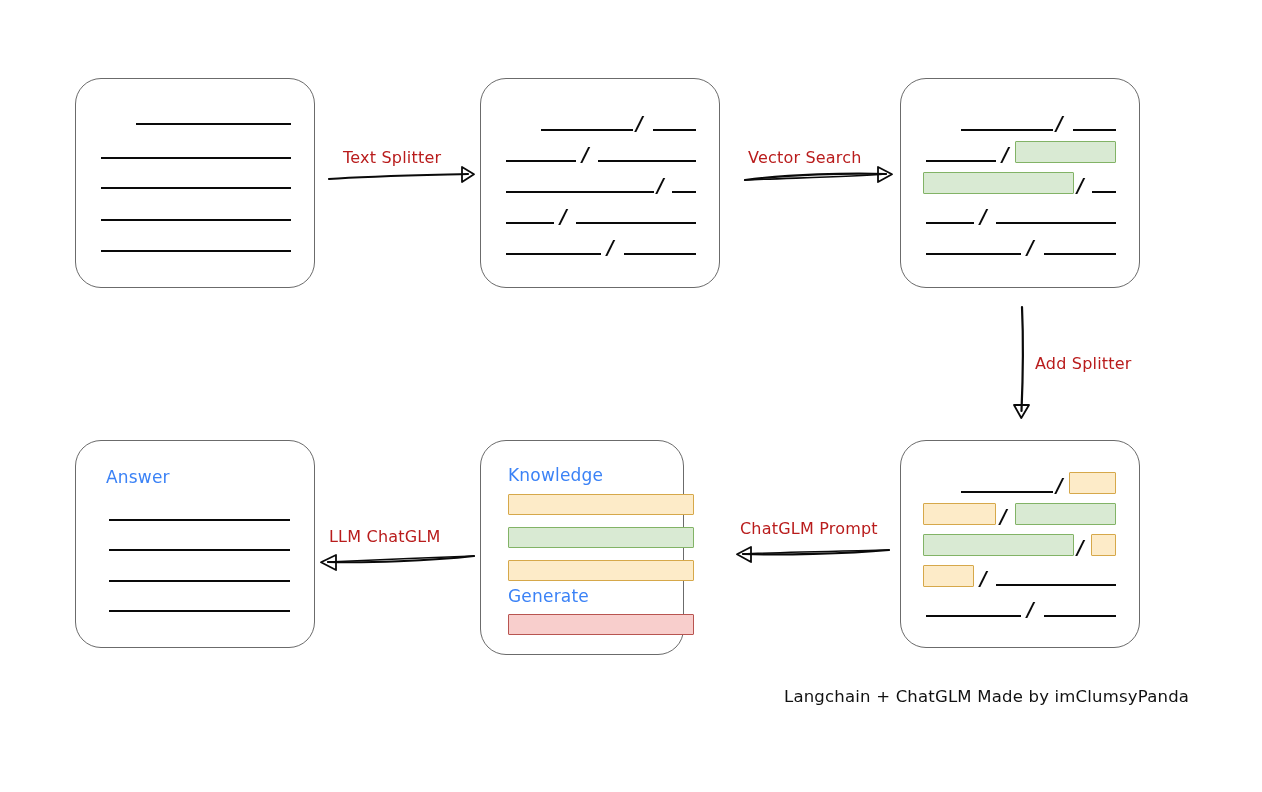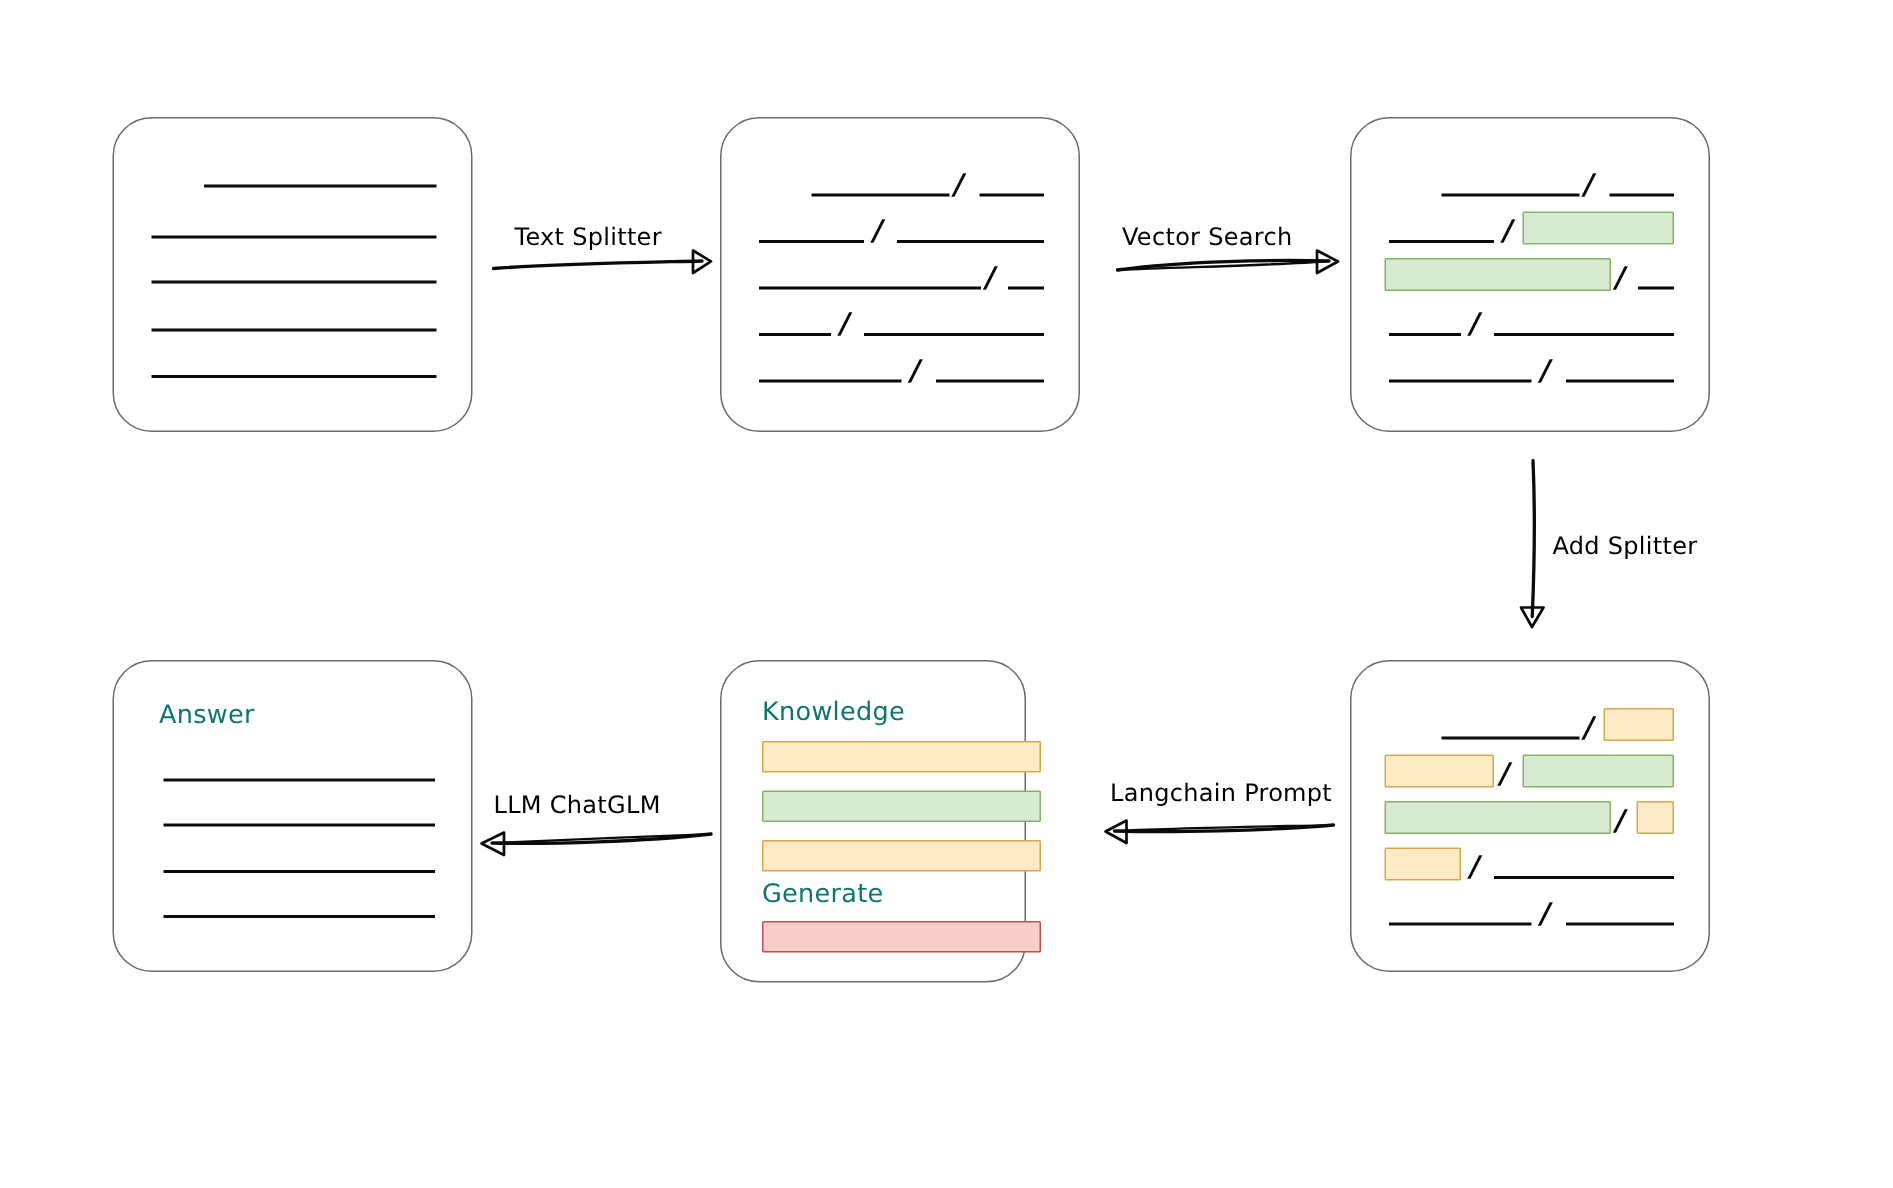--- a/index.html
+++ b/index.html
@@ -74,29 +74,29 @@
   }
   .bar.green  { background: #d9ead3; border: 1.6px solid #82b366; }
   .bar.yellow { background: #fdebc8; border: 1.6px solid #d6a84a; }
   .bar.red    { background: #f8cecc; border: 1.6px solid #b85450; }
 
   
   .box-title {
     position: absolute;
     font-family: "DejaVu Sans", "Liberation Sans", sans-serif;
     font-size: 17px;
-    color: #0f766e;
+    color: #3b82f6;
     letter-spacing: 0.2px;
     white-space: nowrap;
   }
   .edge-label {
     position: absolute;
     font-family: "DejaVu Sans", "Liberation Sans", sans-serif;
     font-size: 16px;
-    color: #000000;
+    color: #b91c1c;
     letter-spacing: 0.2px;
     white-space: nowrap;
   }
   .caption {
     position: absolute;
     font-family: "DejaVu Sans", "Liberation Sans", sans-serif;
     font-size: 16.5px;
     color: #111111;
     letter-spacing: 0.2px;
     white-space: nowrap;
@@ -269,28 +269,29 @@
     <path d="M1,16 C45,14 105,13 142,10" stroke="#0a0a0a" stroke-width="1.6" fill="none" stroke-linecap="round"></path>
     <path d="M134,3 L148,10.3 L134,18 Z" stroke="#0a0a0a" stroke-width="1.8" fill="none" stroke-linejoin="round"></path>
   </svg>
 
   <div class="edge-label" style="left:1035px; top:354px;">Add Splitter</div>
   <svg class="arrow-svg" style="left:1008px; top:306px;" width="30" height="114" viewBox="0 0 30 114">
     <path d="M14,1 C15.5,35 15,70 13.5,105" stroke="#0a0a0a" stroke-width="2.2" fill="none" stroke-linecap="round"></path>
     <path d="M6,99 L13.3,112 L21,99 Z" stroke="#0a0a0a" stroke-width="1.8" fill="none" stroke-linejoin="round"></path>
   </svg>
 
-  <div class="edge-label" style="left:740px; top:519px;">Langchain Prompt</div>
+  <div class="edge-label" style="left:740px; top:519px;">ChatGLM Prompt</div>
   <svg class="arrow-svg" style="left:735px; top:541px;" width="156" height="26" viewBox="0 0 156 26">
     <path d="M154,9 C110,13 45,14 8,13" stroke="#0a0a0a" stroke-width="2.2" fill="none" stroke-linecap="round"></path>
     <path d="M154,9 C110,10 45,11 8,13" stroke="#0a0a0a" stroke-width="1.5" fill="none" stroke-linecap="round"></path>
     <path d="M16,6 L2,13.3 L16,21 Z" stroke="#0a0a0a" stroke-width="1.8" fill="none" stroke-linejoin="round"></path>
   </svg>
 
   <div class="edge-label" style="left:329px; top:527px;">LLM ChatGLM</div>
   <svg class="arrow-svg" style="left:318px; top:548px;" width="158" height="26" viewBox="0 0 158 26">
     <path d="M156,8 C112,13 48,15 10,14" stroke="#0a0a0a" stroke-width="2.2" fill="none" stroke-linecap="round"></path>
     <path d="M156,8 C112,10 48,12 10,14" stroke="#0a0a0a" stroke-width="1.5" fill="none" stroke-linecap="round"></path>
     <path d="M18,7 L3,14.3 L18,22 Z" stroke="#0a0a0a" stroke-width="1.8" fill="none" stroke-linejoin="round"></path>
   </svg>
 
+  <div class="caption" style="left:784px; top:687px;">Langchain + ChatGLM Made by imClumsyPanda</div>
 
 </div>
 
 </body></html>

